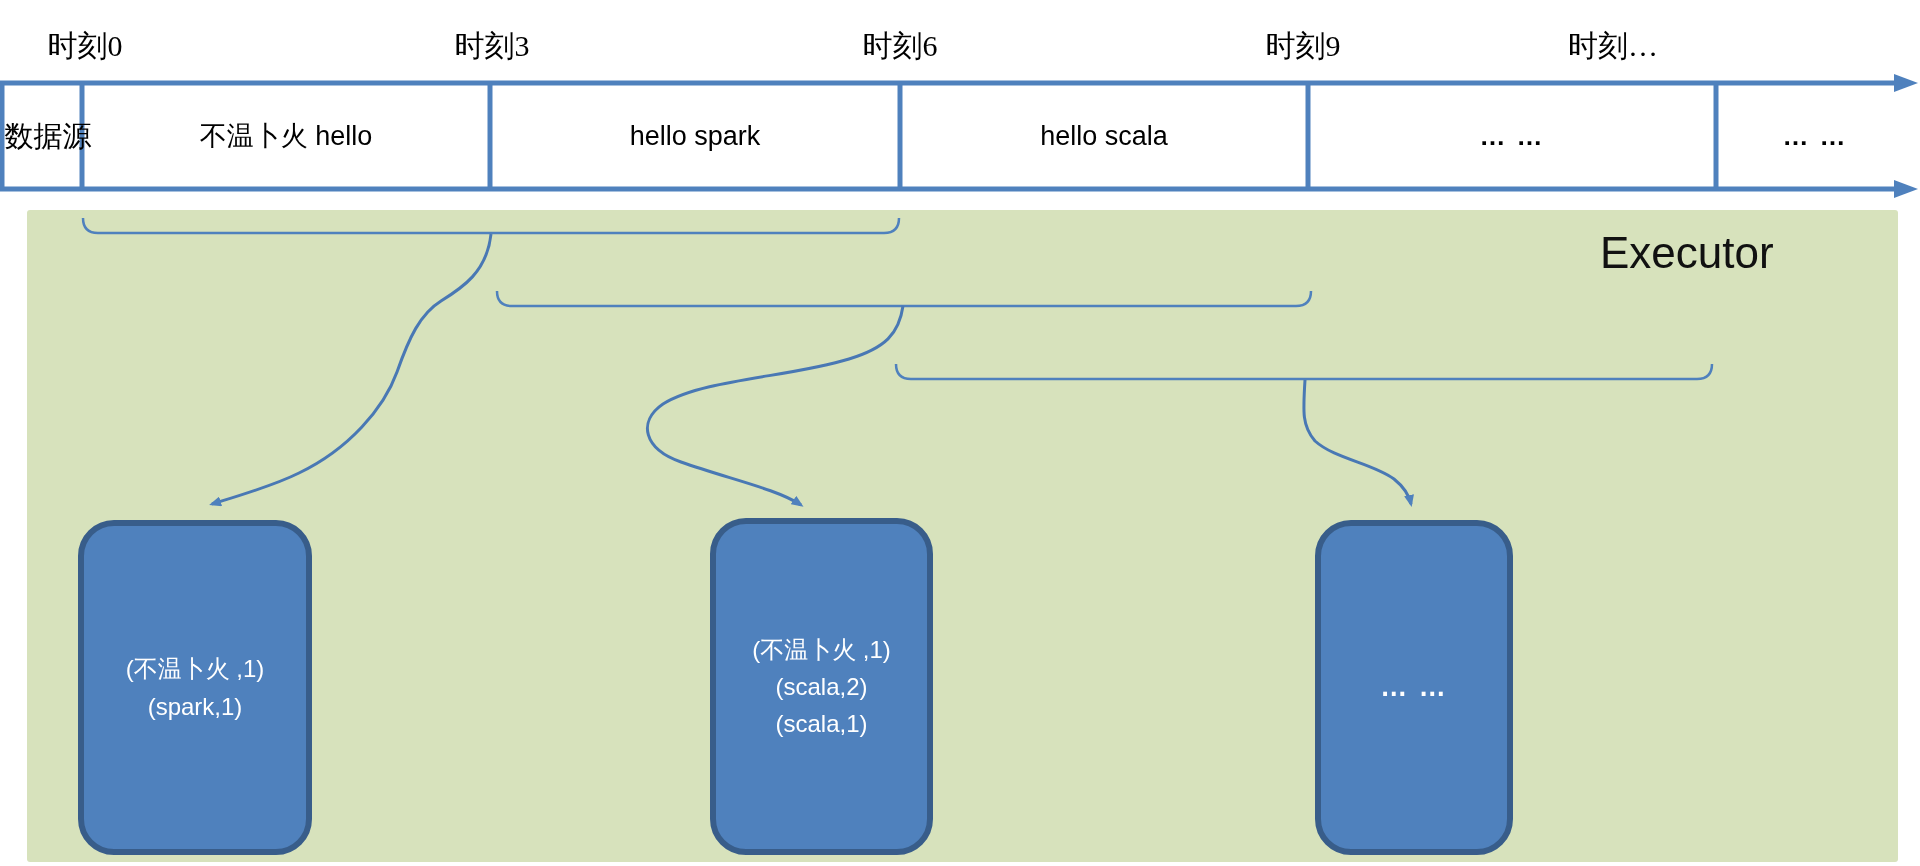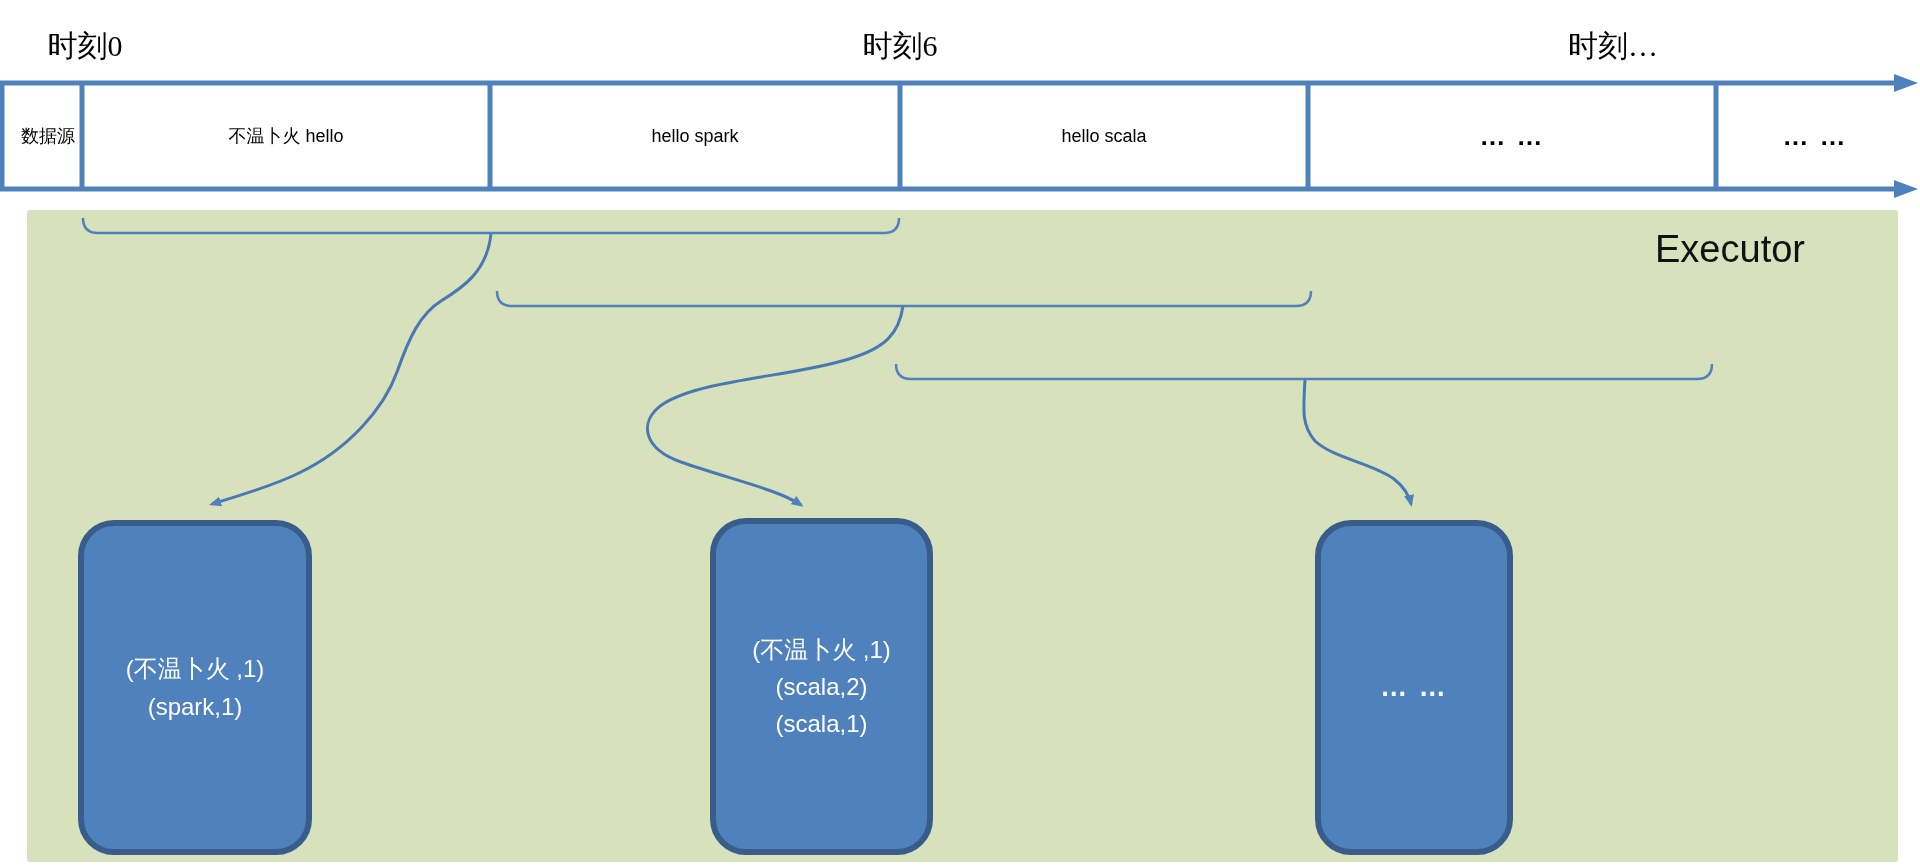--- a/index.html
+++ b/index.html
@@ -17,33 +17,33 @@
     text-align:center;font-size:30px;color:#000;
     font-family:"Liberation Serif","DejaVu Serif",serif;
     white-space:nowrap;
   }
   
   .row-text{
     position:absolute;top:114px;height:44px;line-height:44px;
     text-align:center;color:#000;white-space:nowrap;
   }
   .source-label{
-    left:0px;width:96px;font-size:18px;
+    left:0px;width:96px;font-size:29px;
     font-family:"Liberation Serif","DejaVu Serif",serif;
   }
-  .seg-text{font-size:18px;width:300px;}
+  .seg-text{font-size:27px;width:300px;}
   .seg-dots{font-weight:bold;font-size:26px;letter-spacing:2px;}
   
   .executor-bg{
     left:27px;top:210px;width:1871px;height:652px;
     background:#d7e2bc;border-radius:3px;
   }
   .executor-title{
     position:absolute;top:228px;left:1600px;width:260px;
-    text-align:center;font-size:38px;color:#111;
+    text-align:left;font-size:44px;color:#111;
   }
   
   .result-box{
     position:absolute;
     background:#4f81bd;border:6px solid #385d8a;border-radius:36px;
     color:#ffffff;display:flex;flex-direction:column;
     align-items:center;justify-content:center;
     font-size:24px;line-height:1.55;text-align:center;
     box-sizing:border-box;
   }
@@ -88,21 +88,23 @@
     <path class="bracket" d="M83,218 Q83,233 98,233 L884,233 Q899,233 899,218"></path>
     <path class="bracket" d="M497,291 Q497,306 512,306 L1296,306 Q1311,306 1311,291"></path>
     <path class="bracket" d="M896,364 Q896,379 911,379 L1697,379 Q1712,379 1712,364"></path>
 
     <path class="flow-arrow" marker-end="url(#flowArrowHead)" d="M491,234 C487,272 462,288 441,301 C420,314 409,338 397,372 C384,408 349,449 299,473 C273,486 238,496 212,504"></path>
     <path class="flow-arrow" marker-end="url(#flowArrowHead)" d="M903,306 C899,334 885,348 849,359 C792,377 703,379 663,404 C637,422 644,449 681,462 C729,479 777,489 801,505"></path>
     <path class="flow-arrow" marker-end="url(#flowArrowHead)" d="M1305,380 C1303,412 1302,426 1315,441 C1335,459 1372,463 1394,479 C1404,487 1409,495 1411,504"></path>
   </svg>
 
   <div class="time-label" style="left:85px">时刻0</div>
+  <div class="time-label" style="left:492px">时刻3</div>
   <div class="time-label" style="left:900px">时刻6</div>
+  <div class="time-label" style="left:1303px">时刻9</div>
   <div class="time-label" style="left:1613px">时刻…</div>
 
   <div class="row-text source-label">数据源</div>
   <div class="row-text seg-text" style="left:136px">不温卜火 hello</div>
   <div class="row-text seg-text" style="left:545px">hello spark</div>
   <div class="row-text seg-text" style="left:954px">hello scala</div>
   <div class="row-text seg-text seg-dots" style="left:1362px">… …</div>
   <div class="row-text seg-text seg-dots" style="left:1665px">… …</div>
 
   <div class="result-box box-1">

